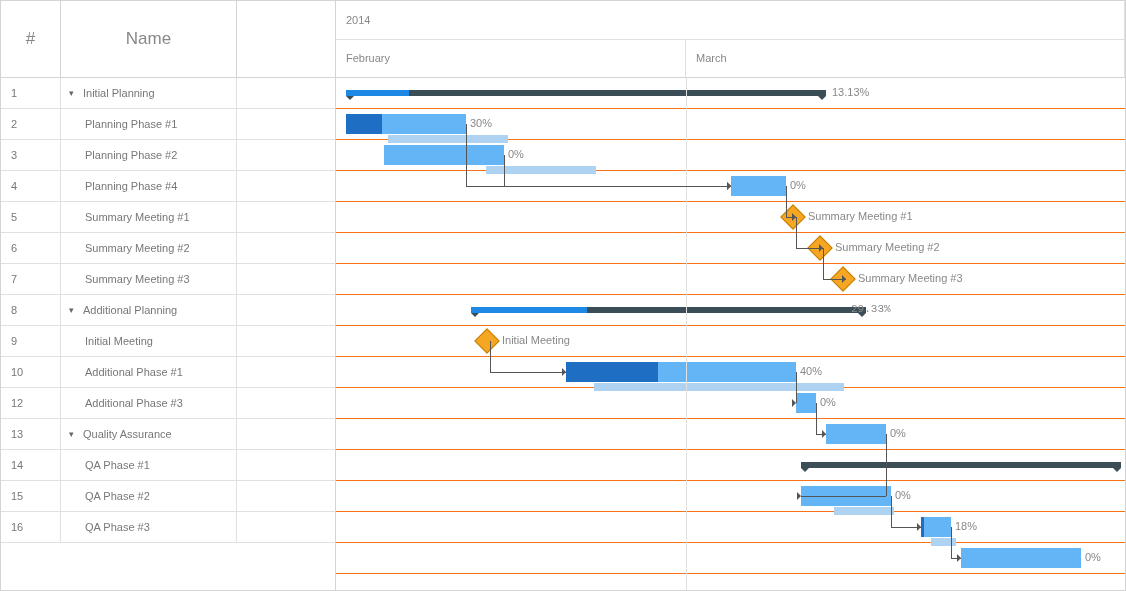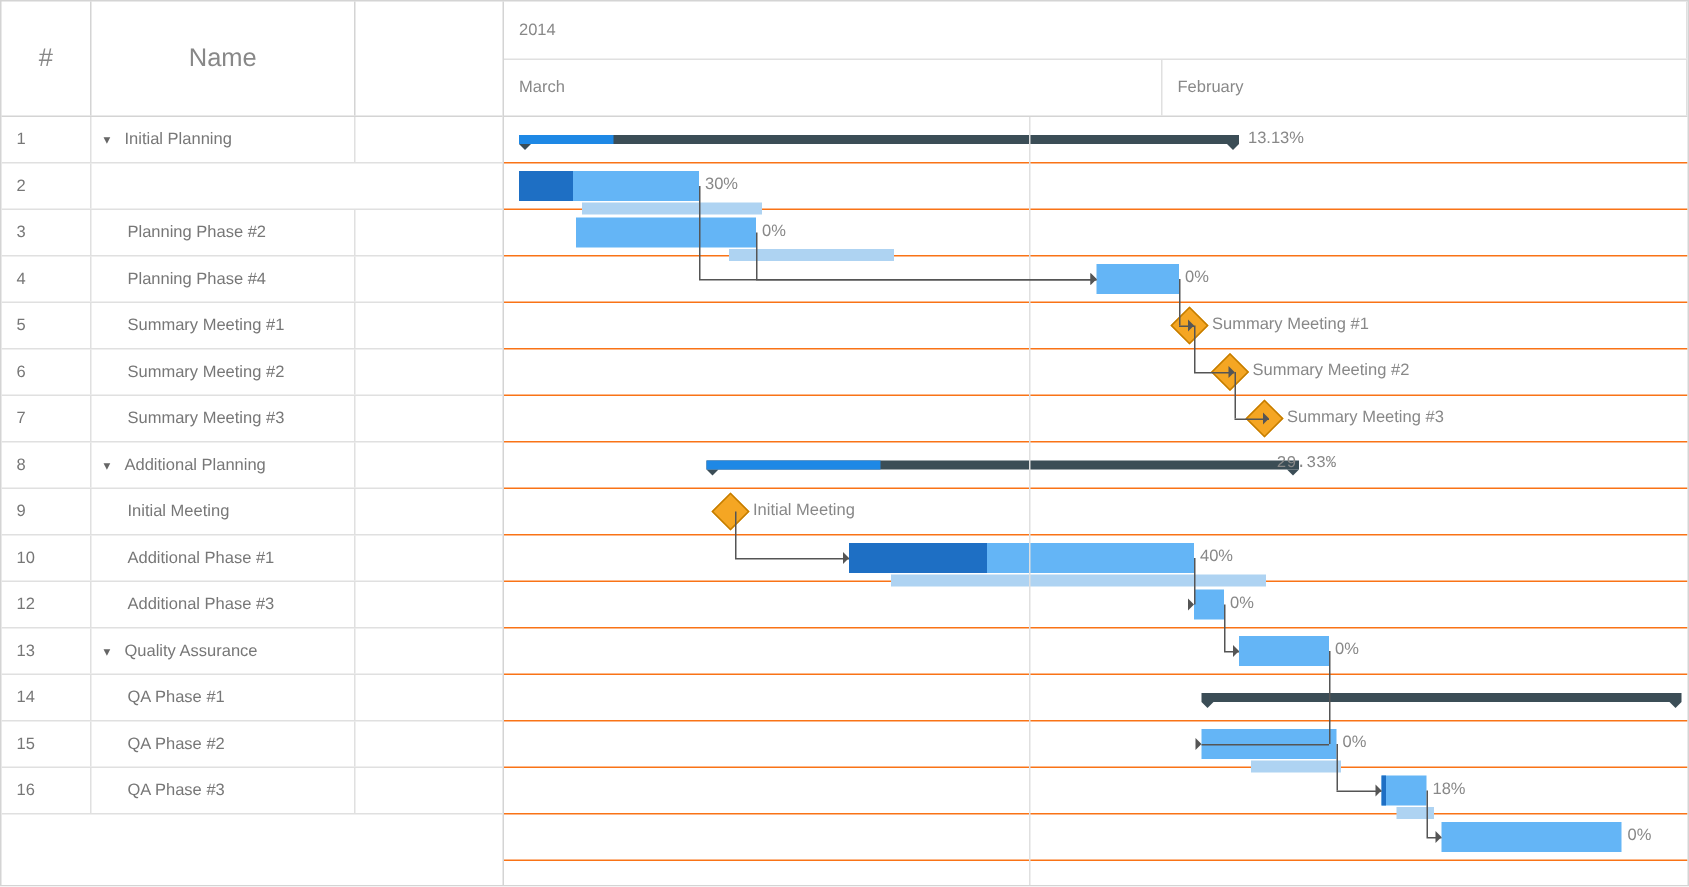--- a/index.html
+++ b/index.html
@@ -228,20 +228,23 @@
         <div class="lrow">
           <div class="num">1</div>
           <div class="name" style="padding-left: 8px;">
             <span class="toggle">▾</span>
             <span>Initial Planning</span>
           </div>
           <div class="blank"></div>
         </div>
         <div class="lrow">
           <div class="num">2</div>
+          <div class="name" style="padding-left: 24px;">
+            <span>Planning Phase #1</span>
+          </div>
           <div class="blank"></div>
         </div>
         <div class="lrow">
           <div class="num">3</div>
           <div class="name" style="padding-left: 24px;">
             <span>Planning Phase #2</span>
           </div>
           <div class="blank"></div>
         </div>
         <div class="lrow">
@@ -332,22 +335,22 @@
         </div>
       </div>
   </div>
 
   <div class="right">
     <div class="right-header">
       <div class="rh-row">
           <div class="rh-cell" style="flex:1">2014</div>
         </div>
       <div class="rh-row">
+        <div class="rh-cell" style="flex:0 0 350px">February</div>
         <div class="rh-cell" style="flex:1">March</div>
-        <div class="rh-cell" style="flex:0 0 350px">February</div>
       </div>
     </div>
     <div class="right-body" id="right-body">
 
     <div class="grid-row">
           <div class="bar-summary" style="left: 10px; width: 480px;">
             <div class="prog" style="width: 13.13%;"></div>
           </div>
           <div class="label-right" style="left: 496px;">13.13%</div>
         </div>

